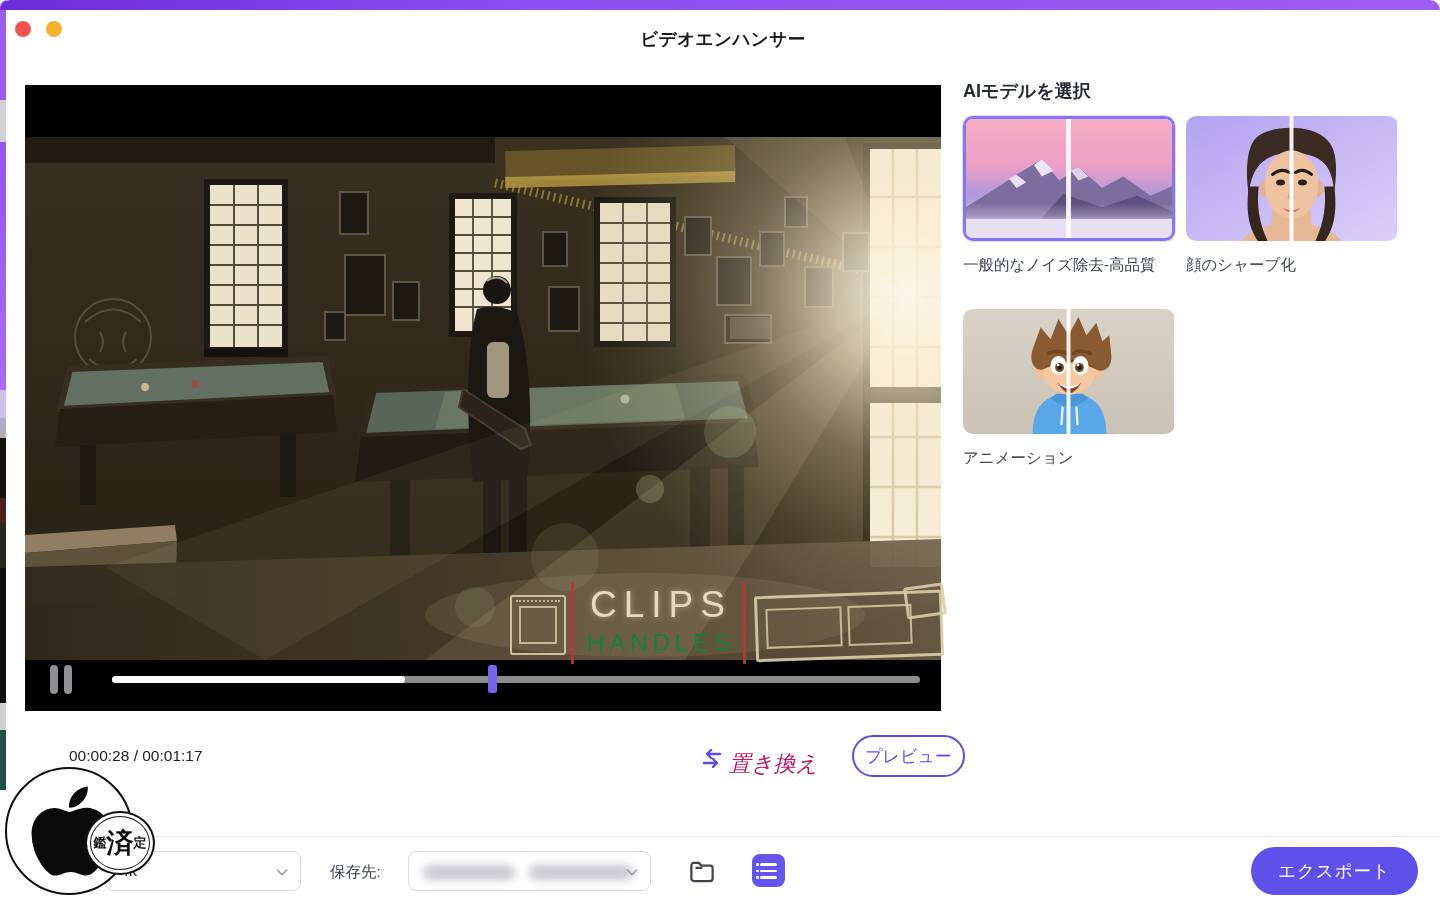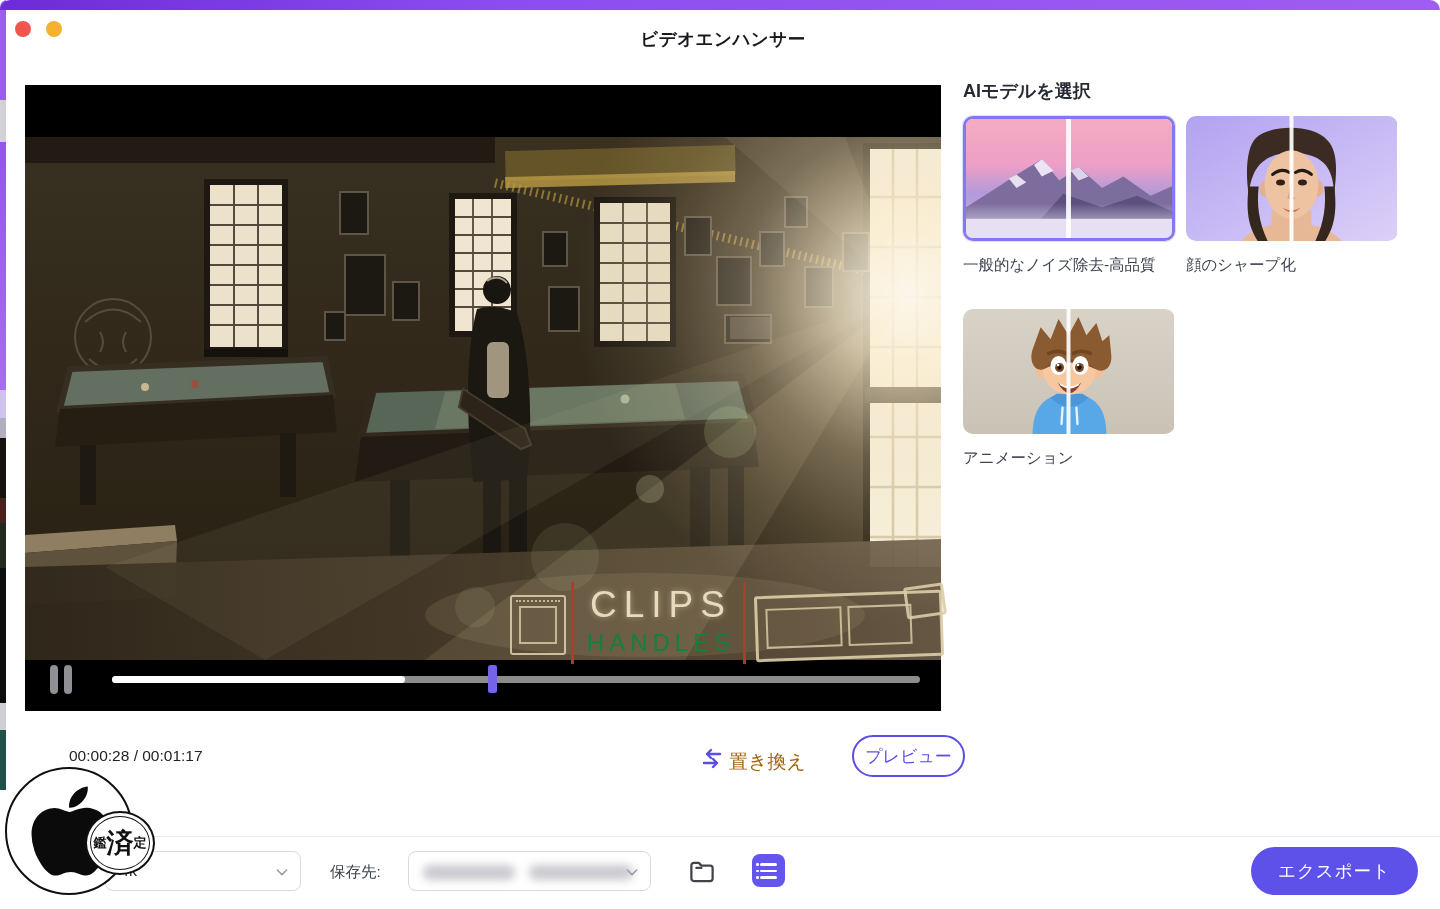--- a/index.html
+++ b/index.html
@@ -60,21 +60,21 @@
   .pause-btn span { position:absolute; top:0; width:8px; height:29px; border-radius:4px; background:#8f8f95; }
   .pause-btn span:first-child { left:0; } .pause-btn span:last-child { left:14px; }
   .track { position:absolute; left:87px; top:591px; width:808px; height:7px; border-radius:4px;
            background:rgba(255,255,255,.55); }
   .track-played { position:absolute; left:0; top:0; height:7px; width:293px; border-radius:4px; background:#ffffff; }
   .scrubber { position:absolute; left:376px; top:-11px; width:9px; height:28px; border-radius:2.5px; background:#7464ea; }
 
   
   .time-display { position:absolute; left:24px; top:737px; font-size:15.5px; color:#222226;margin-left:39px; }
   .swap-icon { position:absolute; left:694px; top:737px; width:24px; height:24px; }
-  .replace-label { position:absolute; left:723px; top:739px; font-size:19px; color:#a16207; cursor:pointer; }
+  .replace-label { position:absolute; left:723px; top:739px; font-size:22px; color:#be185d; cursor:pointer;font-style:italic; }
   .preview-btn { position:absolute; left:846px; top:725px; width:113px; height:42px; border-radius:21px;
                  border:2.2px solid #5b4ee4; background:#fff; color:#5b4ee4; font-size:17px;
                  display:flex; align-items:center; justify-content:center; cursor:pointer; box-sizing:border-box; }
 
   
   .panel-header { position:absolute; left:957px; top:69px; font-size:18px; font-weight:700; color:#262b33; }
   .card { position:absolute; width:212px; height:125px; border-radius:10px; overflow:hidden; cursor:pointer; }
   .card svg { display:block; }
   .card.selected { border:3px solid #8478f1; width:206px; height:119px; box-shadow:0 0 0 1px rgba(132,120,241,.25); }
   .card1 { left:957px; top:106px; }

